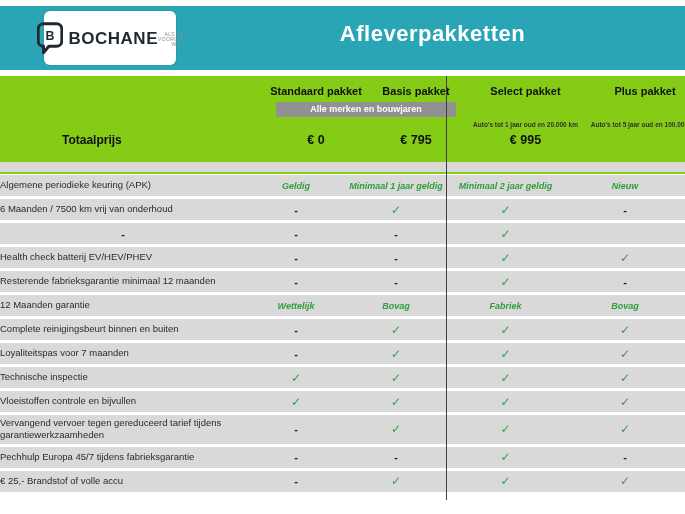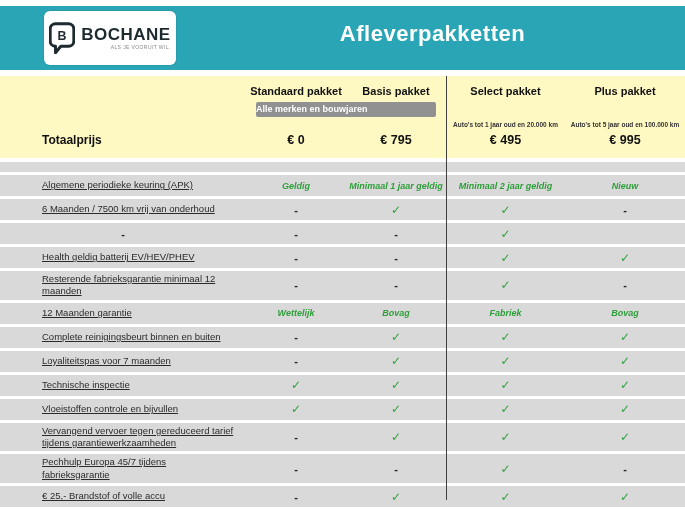--- a/index.html
+++ b/index.html
@@ -9,55 +9,55 @@
   }
 
   
   .top-band { position:absolute; top:6px; left:0; right:0; height:64px; background:#29a5b5; }
   .logo-box {
     position:absolute; left:44px; top:5px; width:132px; height:54px; background:#ffffff;
     border-radius:6px; display:flex; align-items:center; justify-content:center; gap:6px;
     box-shadow:0 0 0 1px rgba(0,0,0,0.05);
   }
   .logo-icon { display:flex; align-items:center; }
-  .logo-text { display:flex; flex-direction:column; line-height:1; }
+  .logo-text { display:flex; flex-direction:row; line-height:1; }
   .logo-name { font-size:17px; font-weight:bold; color:#1d2a30; letter-spacing:0.5px; }
   .logo-tagline { font-size:5px; color:#8a8a8a; letter-spacing:0.4px; margin-top:2px; text-align:right; }
   .page-title {
     position:absolute; left:190px; right:10px; top:15px; text-align:center;
     color:#ffffff; font-size:22px; font-weight:bold; letter-spacing:0.5px;
   }
 
   
   .cols { display:grid; grid-template-columns:246px 100px 100px 119px 120px; align-items:center; }
 
   
-  .table-head { position:absolute; top:76px; left:0; right:0; height:82px; background:#fef9c3; }
+  .table-head { position:absolute; top:76px; left:0; right:0; height:98px; background:#84cc16;padding-left:20px; }
   .pkg-titles { margin-top:9px; }
   .pkg-title { text-align:center; font-size:11px; font-weight:bold; color:#111111; }
   .badge-row { margin-top:5px; }
   .badge {
     background:#919191; color:#ffffff; font-size:9px; font-weight:bold;
-    text-align:left; line-height:15px; height:15px; border-radius:2px;
+    text-align:center; line-height:15px; height:15px; border-radius:2px;
   }
   .badge-left  { grid-column:2 / 4; margin:0 10px; }
   .badge-right { grid-column:4 / 6; margin:0 14px; }
   .sub-row { margin-top:2px; min-height:10px; }
   .sublabel { text-align:center; font-size:6.5px; font-weight:bold; color:#333333; }
   .total-row { margin-top:4px; }
   .total-label { padding-left:42px; font-size:12px; font-weight:bold; color:#111111; }
   .total-val { text-align:center; font-size:12.5px; font-weight:bold; color:#111111; }
 
   
   .spacer-band { position:absolute; top:162px; left:0; right:0; height:10px; background:#d9d9d9; }
 
   
   .rows { position:absolute; top:175px; left:0; right:0; display:flex; flex-direction:column; gap:3px; }
   .feature-row { background:#d9d9d9; min-height:21px; padding:2px 0; box-sizing:border-box; }
-  .row-label { padding-left:42px; padding-right:10px; font-size:9.5px; color:#2b2b2b; line-height:1.3;text-decoration:underline; }
+  .row-label { padding-right:10px; font-size:9.5px; color:#2b2b2b; line-height:1.3; }
   .row-cell { text-align:center; }
   .row-cell.check { color:#2e9e3a; font-size:12px; font-weight:bold; }
   .row-cell.dash { color:#222222; font-size:11px; font-weight:bold; }
   .row-cell.green-text { color:#2e9e3a; font-size:9px; font-weight:bold;font-style:italic; }
 
   
   .divider { position:absolute; top:76px; left:446px; width:1px; height:424px; background:#3f3f3f; }
 </style>
 </head>
 <body>
@@ -96,21 +96,20 @@
       <div></div>
       <div></div>
       <div></div>
       <div class="sublabel">Auto's tot 1 jaar oud en 20.000 km</div>
       <div class="sublabel">Auto's tot 5 jaar oud en 100.000 km</div>
     </div>
     <div class="cols total-row">
       <div class="total-label">Totaalprijs</div>
       <div class="total-val">€ 0</div>
       <div class="total-val">€ 795</div>
-      <div class="total-val">€ 495</div>
       <div class="total-val">€ 995</div>
     </div>
   </div>
 
   <div class="spacer-band"></div>
 
   <div class="rows">
   <div class="cols feature-row">
     <div class="row-label">Algemene periodieke keuring (APK)</div>
     <div class="row-cell green-text">Geldig</div>
@@ -128,21 +127,21 @@
   </div>
 
   <div class="cols feature-row">
     <div class="row-cell dash">-</div>
     <div class="row-cell dash">-</div>
     <div class="row-cell dash">-</div>
     <div class="row-cell check">✓</div>
   </div>
 
   <div class="cols feature-row">
-    <div class="row-label">Health geldig batterij EV/HEV/PHEV</div>
+    <div class="row-label">Health check batterij EV/HEV/PHEV</div>
     <div class="row-cell dash">-</div>
     <div class="row-cell dash">-</div>
     <div class="row-cell check">✓</div>
     <div class="row-cell check">✓</div>
   </div>
 
   <div class="cols feature-row">
     <div class="row-label">Resterende fabrieksgarantie minimaal 12 maanden</div>
     <div class="row-cell dash">-</div>
     <div class="row-cell dash">-</div>

